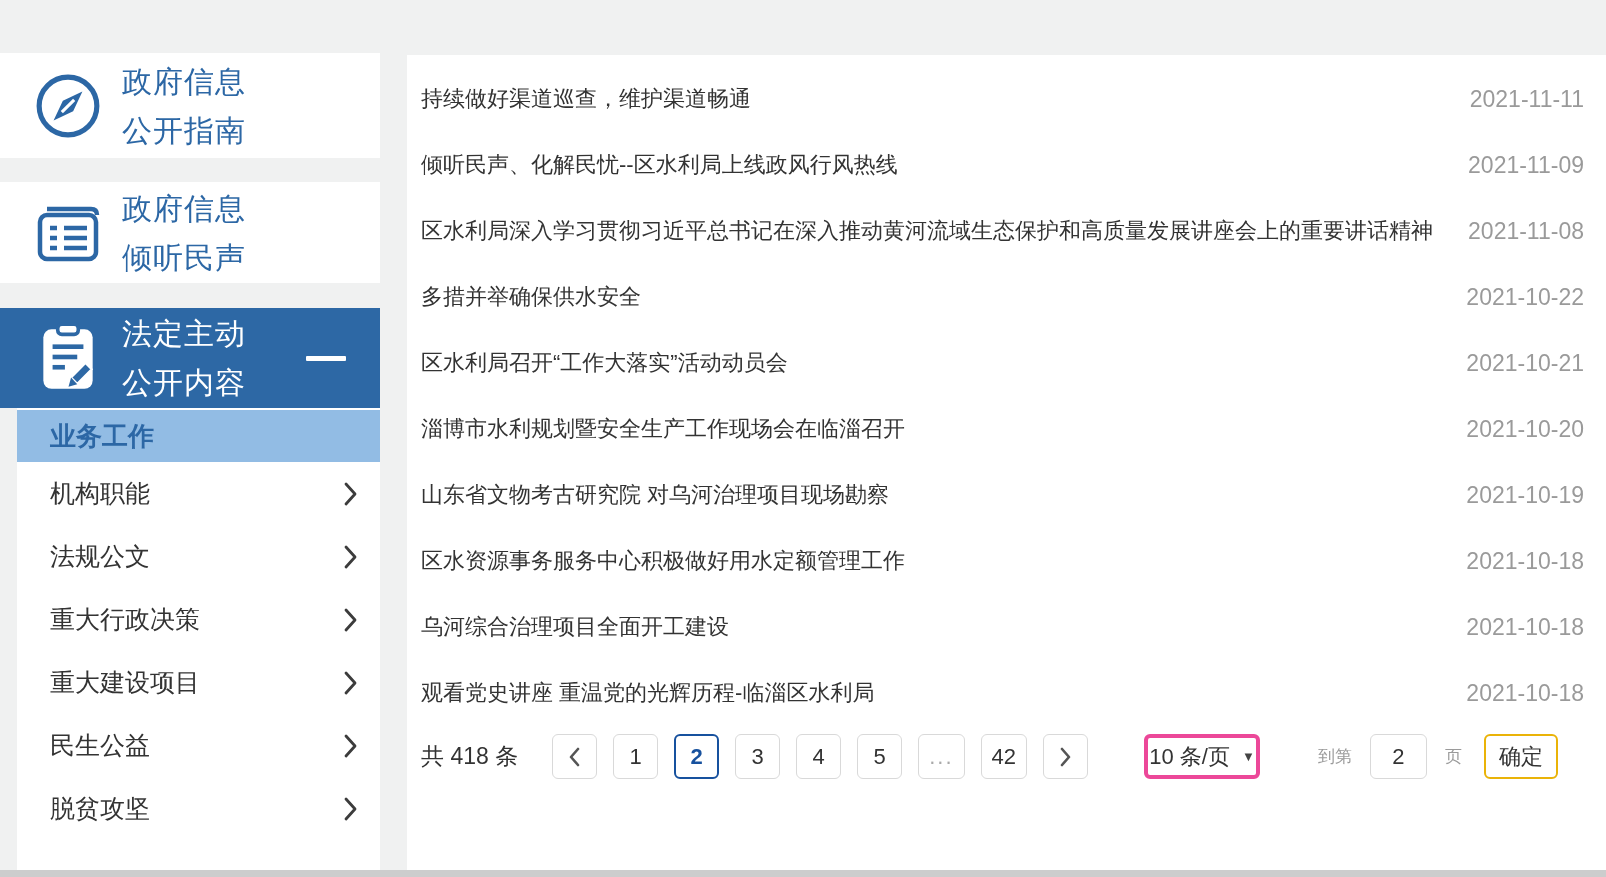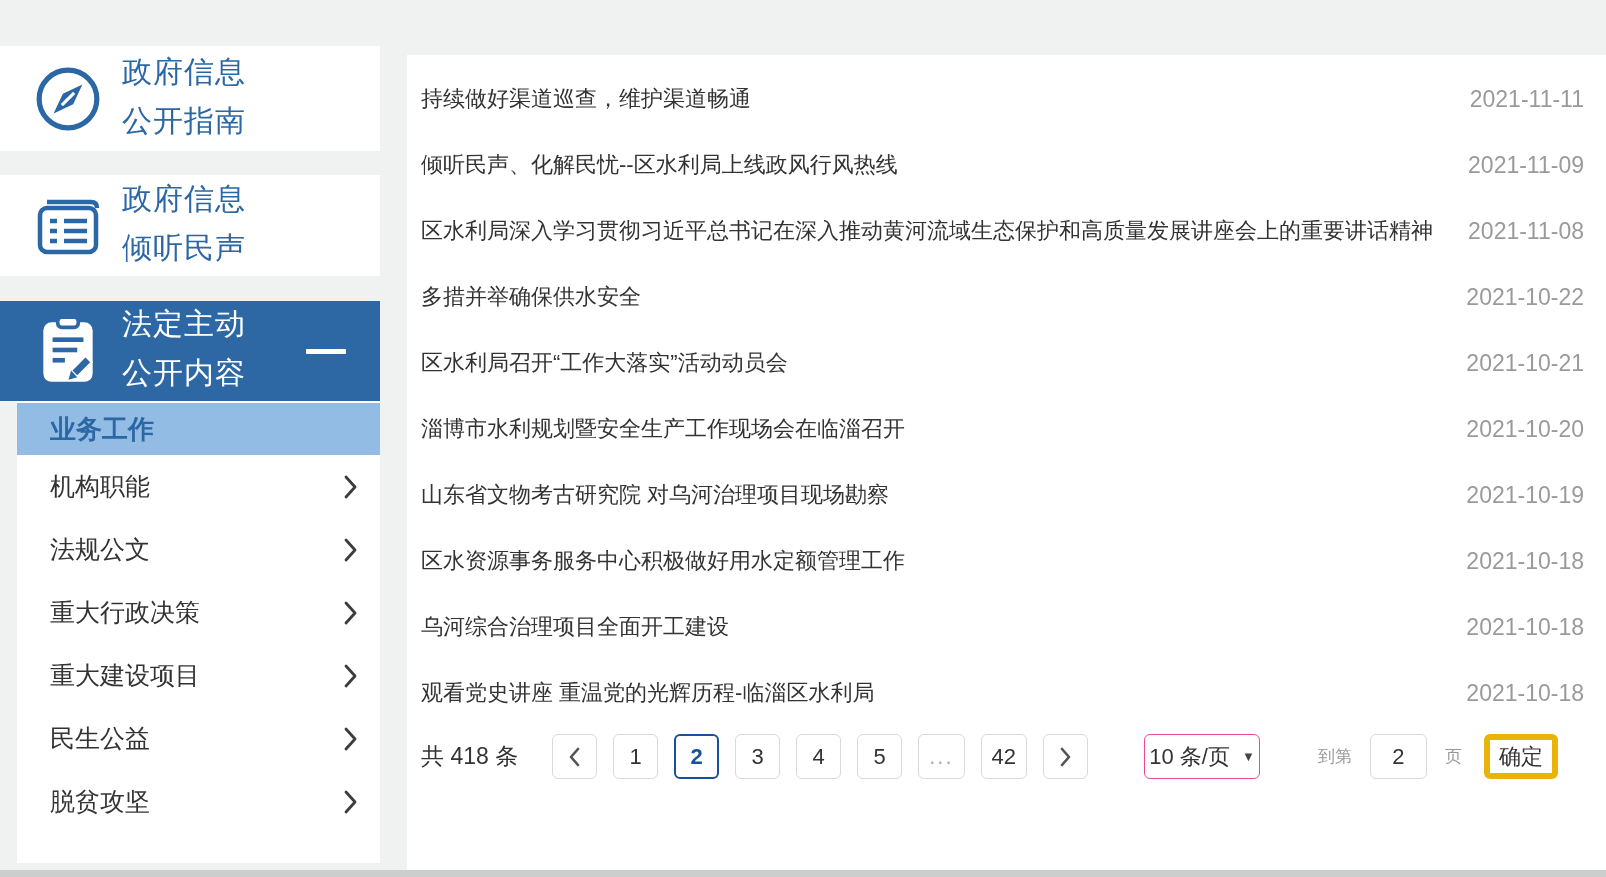--- a/index.html
+++ b/index.html
@@ -1,21 +1,21 @@
 <!DOCTYPE html>
 <html><head>
 <meta charset="utf-8">
 <style>
   * { box-sizing: border-box; margin: 0; padding: 0; }
   html,body { background:#e9e9e9; }
   body { font-family:"Liberation Sans","DejaVu Sans",sans-serif; }
   .page { position:relative; width:1606px; height:877px; background:#f0f1f1; overflow:hidden; }
 
   
-  .sidebar { position:absolute; left:0; top:46px; width:380px;font-family:Liberation Mono, monospace; }
+  .sidebar { position:absolute; left:0; top:53px; width:380px; }
   .side-card { background:#fff; display:flex; align-items:center; }
   .card-guide  { height:105px; margin-bottom:24px; }
   .card-system { height:101px; margin-bottom:25px; }
   .card-active { height:100px; background:#2d68a5; }
   .side-icon { flex:0 0 auto; margin-left:30px; width:76px; display:flex; align-items:center; justify-content:center; }
   .side-label { margin-left:16px; font-size:30px; line-height:49px; color:#2c67a5; letter-spacing:1px; }
   .side-label span { display:block; }
   .card-active .side-label { color:#fff;text-align:center; }
   .collapse-dash { width:40px; height:5px; background:#fff; margin-left:auto; margin-right:34px; border-radius:1px; }
 
@@ -37,29 +37,29 @@
   
   .pagination { display:flex; align-items:center; padding:0 22px 0 14px; margin-top:8px; }
   .total { font-size:23px; color:#333; white-space:nowrap; }
   .pg-btn { min-width:45px; height:45px; padding:0 10px; margin-left:16px;
             border:1px solid #d9d9d9; border-radius:6px; background:#fff;
             font-size:22px; color:#333; display:flex; align-items:center; justify-content:center;
             cursor:pointer; font-family:inherit; }
   .pg-btn.prev { margin-left:34px; }
   .pg-btn.active { border:2px solid #17519e; color:#17519e; font-weight:bold; }
   .pg-btn.ellipsis { color:#a9a9a9; letter-spacing:2px; border-color:#d9d9d9; }
-  .page-size { margin-left:56px; min-width:116px; height:45px; border:1px solid #ec4899; border-radius:6px;
+  .page-size { margin-left:56px; min-width:116px; height:45px; border:4px solid #ec4899; border-radius:6px;
                background:#fff; display:flex; align-items:center; justify-content:center; gap:12px;
                font-size:22px; color:#333; cursor:pointer; }
   .page-size .arrow { font-size:13px; color:#444; }
   .goto { display:flex; align-items:center; margin-left:58px; }
   .goto-label { font-size:17px; color:#9a9a9a; white-space:nowrap; }
   .goto-input { width:57px; height:45px; margin:0 18px; border:1px solid #d9d9d9; border-radius:6px;
                 text-align:center; font-size:22px; color:#333; font-family:inherit; outline:none; }
-  .goto-confirm { margin-left:22px; width:74px; height:45px; border:6px solid #eab308; border-radius:6px;
+  .goto-confirm { margin-left:22px; width:74px; height:45px; border:2px solid #eab308; border-radius:6px;
                   background:#fff; font-size:22px; color:#333; cursor:pointer; font-family:inherit; }
 
   .bottom-strip { position:absolute; left:0; bottom:0; width:100%; height:7px; background:#cccdcd; }
 </style>
 </head>
 <body>
 
 <div class="page">
 
   <aside class="sidebar">

